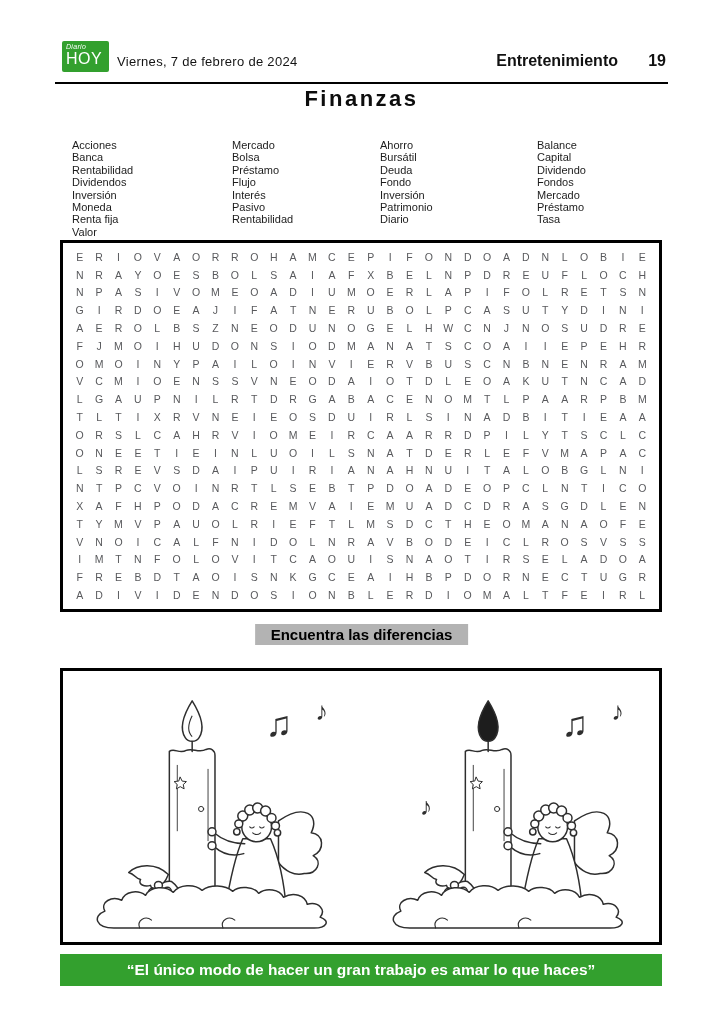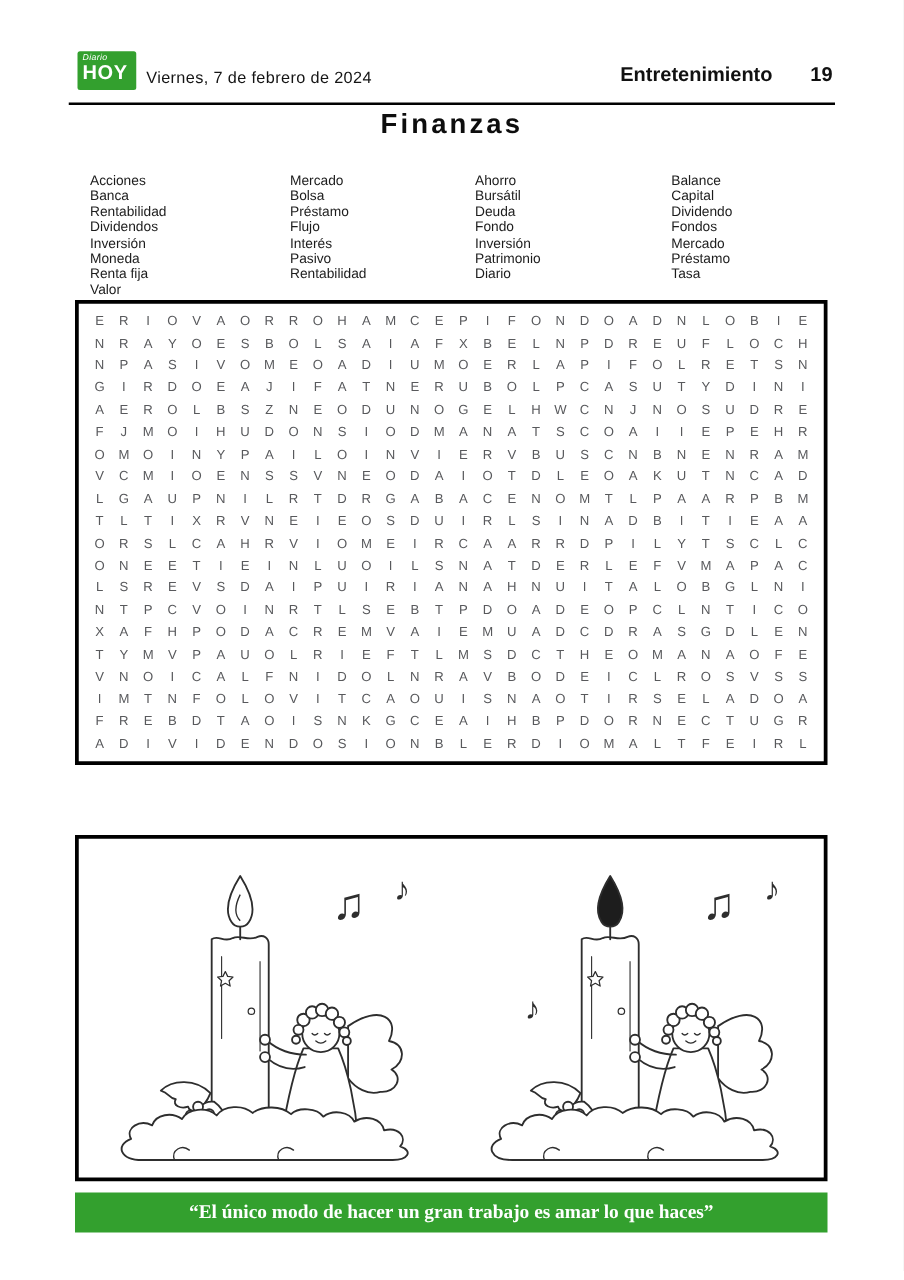--- a/index.html
+++ b/index.html
@@ -14,21 +14,21 @@
     font-family:"Liberation Sans", sans-serif;color:#111;overflow:hidden;
   }
   
   .header{position:absolute;left:55px;right:55px;top:40px;height:32px;}
   .logo{
     position:absolute;left:7px;bottom:0;width:47px;height:31px;
     background:var(--brand-green,#33a02e);color:#fff;border-radius:2px;
     padding:2px 4px;line-height:1;
   }
   .logo-top{display:block;font-size:7px;font-style:italic;letter-spacing:.3px;}
-  .logo-main{display:block;font-size:16px;font-weight:bold;letter-spacing:.5px;margin-top:1px;}
+  .logo-main{display:block;font-size:16px;font-weight:normal;letter-spacing:.5px;margin-top:1px;}
   .date{position:absolute;left:62px;bottom:3px;font-size:13px;letter-spacing:.3px;color:#141414;}
   .section{position:absolute;right:50px;bottom:2px;font-size:16px;font-weight:bold;}
   .pagenum{position:absolute;right:2px;bottom:2px;font-size:16px;font-weight:bold;}
   .rule{position:absolute;left:55px;right:55px;top:82px;border-top:2px solid #000;}
   
   .title{
     position:absolute;top:86px;left:0;width:100%;margin:0;text-align:center;
     font-size:22px;font-weight:bold;letter-spacing:2.5px;color:#0d0d0d;
   }
   
@@ -58,21 +58,21 @@
   .diff-box{
     position:absolute;left:60px;top:668px;width:602px;height:277px;
     border:3px solid #000;display:flex;align-items:center;justify-content:center;gap:18px;
   }
   .illustration{width:278px;height:250px;}
   
   .quote-bar{
     position:absolute;left:60px;top:954px;width:602px;height:32px;
     background:var(--brand-green,#33a02e);color:#fff;
     display:flex;align-items:center;justify-content:center;
-    font-family:Liberation Serif, serif;font-weight:bold;font-size:15.5px;
+    font-family:Liberation Sans, sans-serif;font-weight:bold;font-size:15.5px;
   }
 </style>
 </head>
 <body>
 
 <div class="page">
 
   <header class="header">
     <div class="logo">
       <span class="logo-top">Diario</span>
@@ -763,20 +763,21 @@
         <span class="cell">L</span>
         <span class="cell">T</span>
         <span class="cell">F</span>
         <span class="cell">E</span>
         <span class="cell">I</span>
         <span class="cell">R</span>
         <span class="cell">L</span>
       </div>
     </div>
 
+  <div class="diff-heading">Encuentra las diferencias</div>
 
   <div class="diff-box">
 
     <svg width="0" height="0" style="position:absolute" aria-hidden="true">
       <defs>
         <g id="angel-scene" fill="#fff" stroke="#2e2e2e" stroke-width="1.5" stroke-linecap="round" stroke-linejoin="round">
 
           <path d="M96 70 C101 66 106 73 113 69 C119 66 126 72 133 68 C138 66 142 69 142 74 L142 208 C122 216 112 216 96 208 Z"></path>
           <path d="M104 84 L104 150" fill="none" stroke-width="0.9"></path>
           <path d="M135 88 L135 160" fill="none" stroke-width="0.9"></path>

